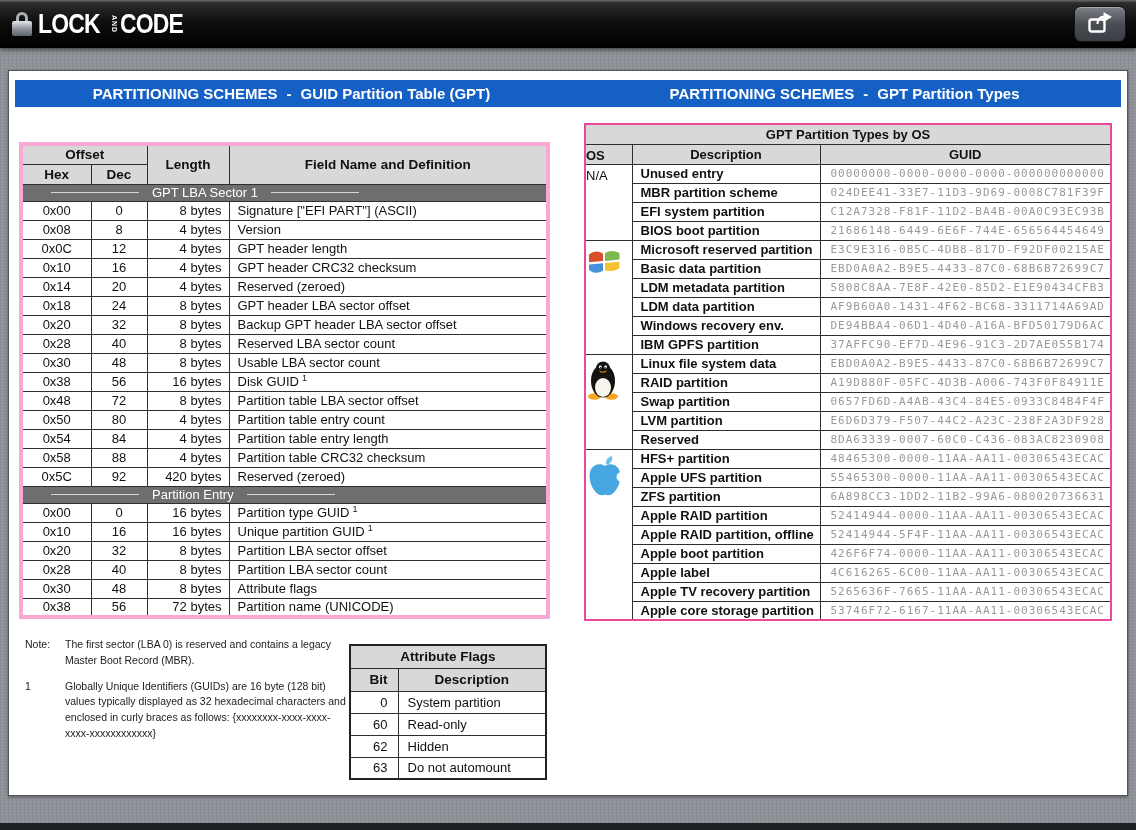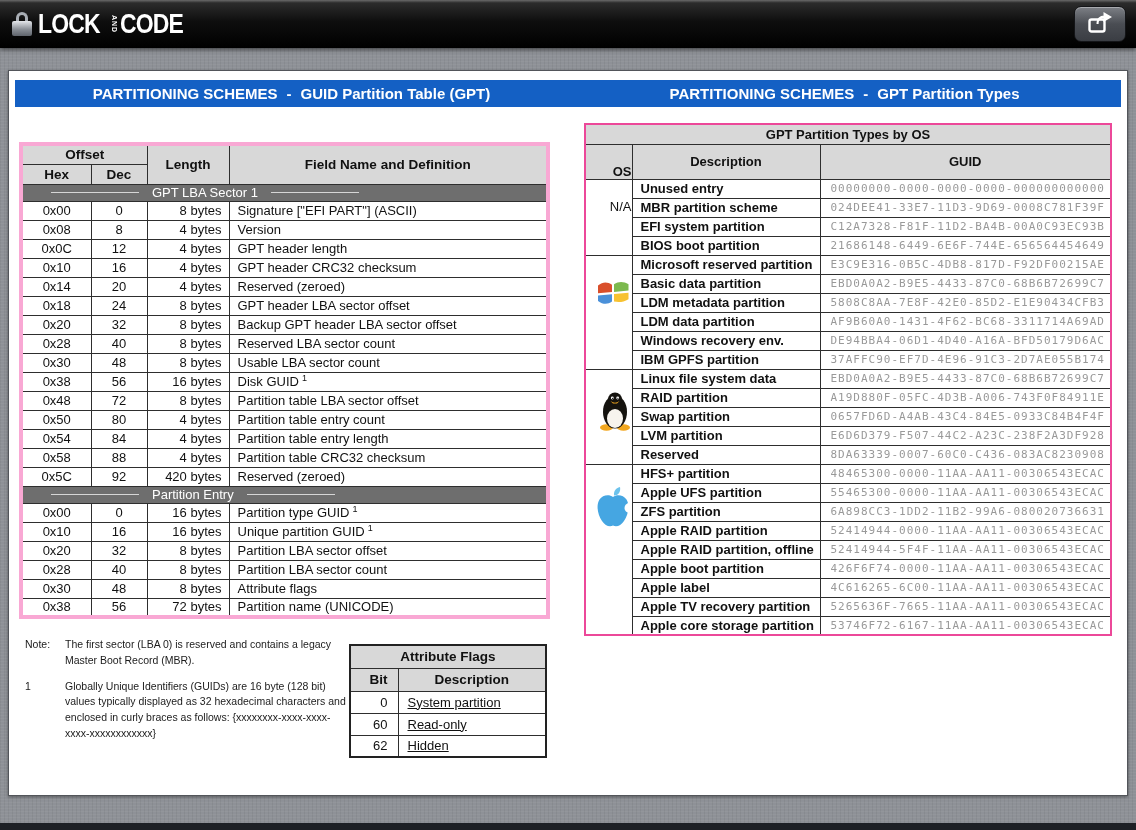--- a/index.html
+++ b/index.html
@@ -64,31 +64,31 @@
   .c-len  { width:82px; text-align:right; padding-right:7px; }
   .c-field{ text-align:left; padding-left:8px; }
   .c-field sup { font-size:9px; margin-left:3px; }
   tr.band td { background:var(--band); height:17px;margin-top:45px; }
   .band-wrap { display:flex; align-items:center; gap:13px; padding-left:28px; }
   .band-dash { width:88px; border-top:1px solid #d6d6d6; height:0; }
   .band-label { color:#fff; font-size:13px; }
   
   .types-table { position:absolute; left:575px; top:52px; width:528px; border:2px solid #ec4899; }
   .types-table th { height:20px; }
-  .t-os   { width:47px; text-align:right; vertical-align:top; padding-top:19px; }
+  .t-os   { width:47px; text-align:left; vertical-align:top; padding-top:3px; }
   .t-desc { width:188px; text-align:left; padding-left:8px;font-weight:bold; }
   .t-guid { font-family:"DejaVu Sans Mono", monospace; font-size:11px; color:var(--guid);
             letter-spacing:1px; text-align:left; padding-left:10px; }
   .os-icon { display:inline-block; margin-top:2px; }
   
   .af-table { position:absolute; left:340px; top:573px; width:198px; border:2px solid #222; }
   .af-table td { height:22px; }
   .af-table th { height:23px; font-size:13.5px; }
   .af-bit  { width:48px; text-align:right; padding-right:10px; }
-  .af-desc { text-align:left; padding-left:9px;text-decoration:underline; }
+  .af-desc { text-align:left; padding-left:9px; }
   
   .notes { position:absolute; left:16px; top:566px; width:322px; }
   .note-row { display:flex; gap:12px; margin-bottom:10px; font-size:10.5px;
               line-height:1.5; color:#1b1b1b; }
   .note-label { flex:none; width:28px; }
   .note-text { flex:1; }
   
   .bottombar { position:absolute; left:0; right:0; bottom:0; height:7px; background:#1e2126; }
 </style>
 </head>
@@ -453,19 +453,23 @@
             <td class="af-desc">System partition</td>
           </tr>
           <tr>
             <td class="af-bit">60</td>
             <td class="af-desc">Read-only</td>
           </tr>
           <tr>
             <td class="af-bit">62</td>
             <td class="af-desc">Hidden</td>
           </tr>
+          <tr>
+            <td class="af-bit">63</td>
+            <td class="af-desc">Do not automount</td>
+          </tr>
         </tbody>
     </table>
 
   </div>
 
   <div class="bottombar"></div>
 </div>
 
 </body></html>

